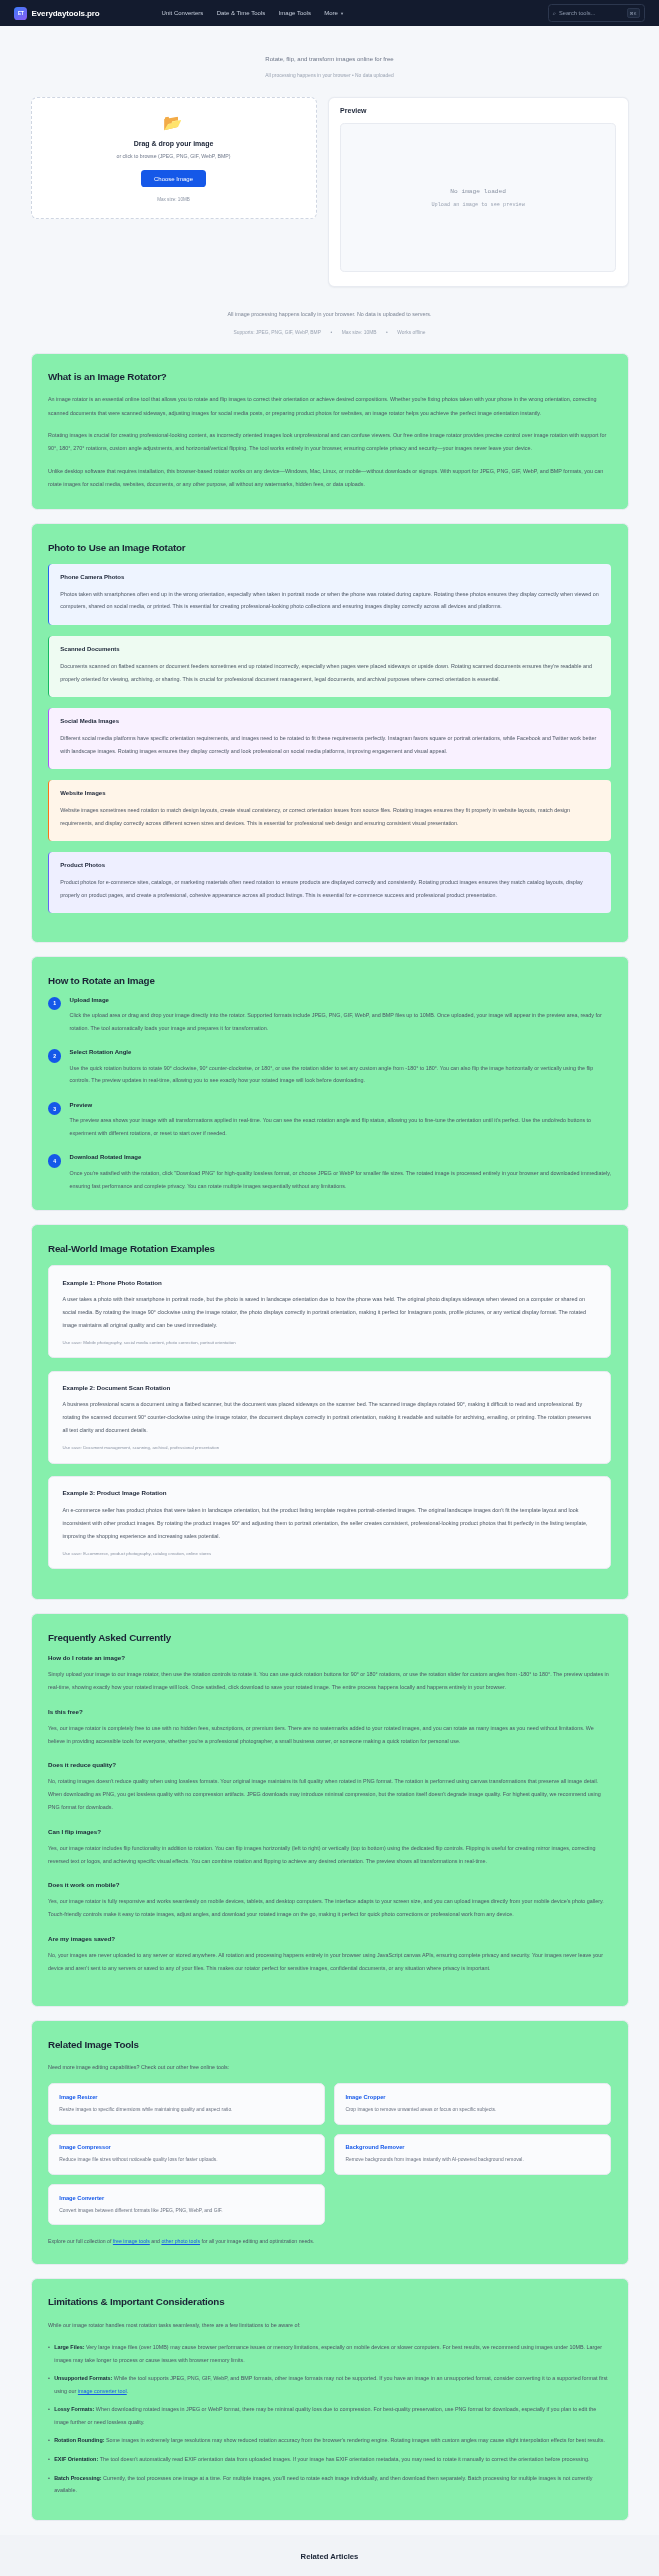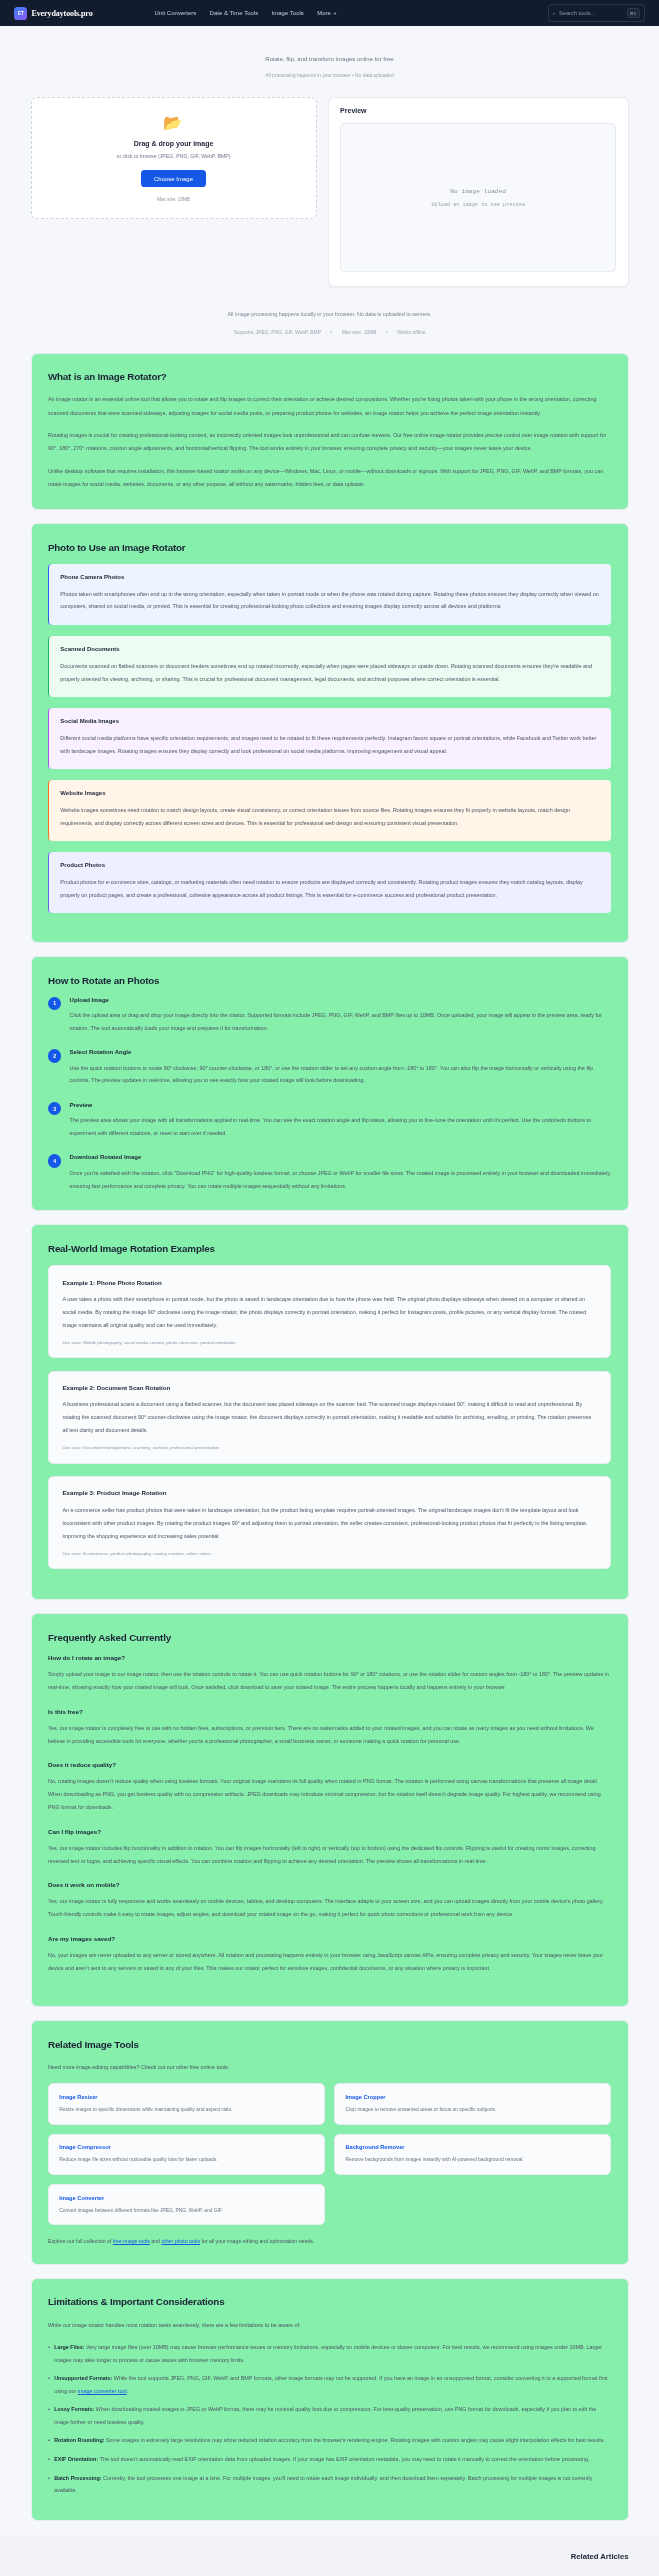--- a/index.html
+++ b/index.html
@@ -19,21 +19,21 @@
     align-items: center;
     padding: 0 14.4px;
   }
   .brand { display: flex; align-items: center; gap: 4.1px; }
   .brand-badge {
     width: 13px; height: 13px; border-radius: 3.6px;
     background: linear-gradient(145deg,#3b7bf6,#8b5cf6);
     color: #fff; font-size: 4.6px; font-weight: bold;
     display: flex; align-items: center; justify-content: center;
   }
-  .brand-name { color: #fff; font-size: 8px; font-weight: bold; letter-spacing: -0.1px; font-family: Liberation Serif, serif; }
+  .brand-name { color: #fff; font-size: 8px; font-weight: bold; letter-spacing: -0.1px; }
   .navlinks { display: flex; gap: 13.4px; margin-left: 62px; }
   .navlinks a {
     color: #c7cfdd; font-size: 6px; text-decoration: none;
     display: flex; align-items: center; gap: 2.1px;
   }
   .caret { font-size: 4.1px; opacity: .8; }
   .searchbox {
     margin-left: auto;
     display: flex; align-items: center; gap: 3.1px;
     border: 0.5px solid #2c374e; border-radius: 3.6px;
@@ -156,21 +156,21 @@
   .tool-card {
     background: #fafbfd; border: 0.5px solid #e8ebf1; border-radius: 5.2px;
     padding: 9.3px 10.3px;
   }
   .tool-card h5 { font-size: 5.7px; font-weight: bold; color: #1558e8; margin-bottom: 5.2px; }
   .tool-card p { font-size: 4.9px; color: #6b7280; line-height: 1.9; margin: 0; }
   .tools-foot { font-size: 5.2px; color: #4b5563; line-height: 2; }
 
   
   .related-sec { background: #f1f3f7; padding: 17.5px 0 20.6px; }
-  .related-sec h2 { text-align: right; font-size: 7.7px; font-weight: bold; color: #1b2436; margin-bottom: 12.4px; }
+  .related-sec h2 { text-align: center; font-size: 7.7px; font-weight: bold; color: #1b2436; margin-bottom: 12.4px; }
 </style>
 </head>
 <body>
 
 <div class="topnav">
   <div class="brand">
     <span class="brand-badge">ET</span>
     <span class="brand-name">Everydaytools.pro</span>
   </div>
   <nav class="navlinks">
@@ -254,21 +254,21 @@
       <h4>Website Images</h4>
       <p>Website images sometimes need rotation to match design layouts, create visual consistency, or correct orientation issues from source files. Rotating images ensures they fit properly in website layouts, match design requirements, and display correctly across different screen sizes and devices. This is essential for professional web design and ensuring consistent visual presentation.</p>
     </div>
     <div class="usecase uc-indigo">
       <h4>Product Photos</h4>
       <p>Product photos for e-commerce sites, catalogs, or marketing materials often need rotation to ensure products are displayed correctly and consistently. Rotating product images ensures they match catalog layouts, display properly on product pages, and create a professional, cohesive appearance across all product listings. This is essential for e-commerce success and professional product presentation.</p>
     </div>
   </section>
 
   <section class="panel">
-    <h2>How to Rotate an Photos</h2>
+    <h2>How to Rotate an Image</h2>
     <div class="step">
       <div class="step-num">1</div>
       <div class="step-body">
         <h4>Upload Image</h4>
         <p>Click the upload area or drag and drop your image directly into the rotator. Supported formats include JPEG, PNG, GIF, WebP, and BMP files up to 10MB. Once uploaded, your image will appear in the preview area, ready for rotation. The tool automatically loads your image and prepares it for transformation.</p>
       </div>
     </div>
     <div class="step">
       <div class="step-num">2</div>
       <div class="step-body">

